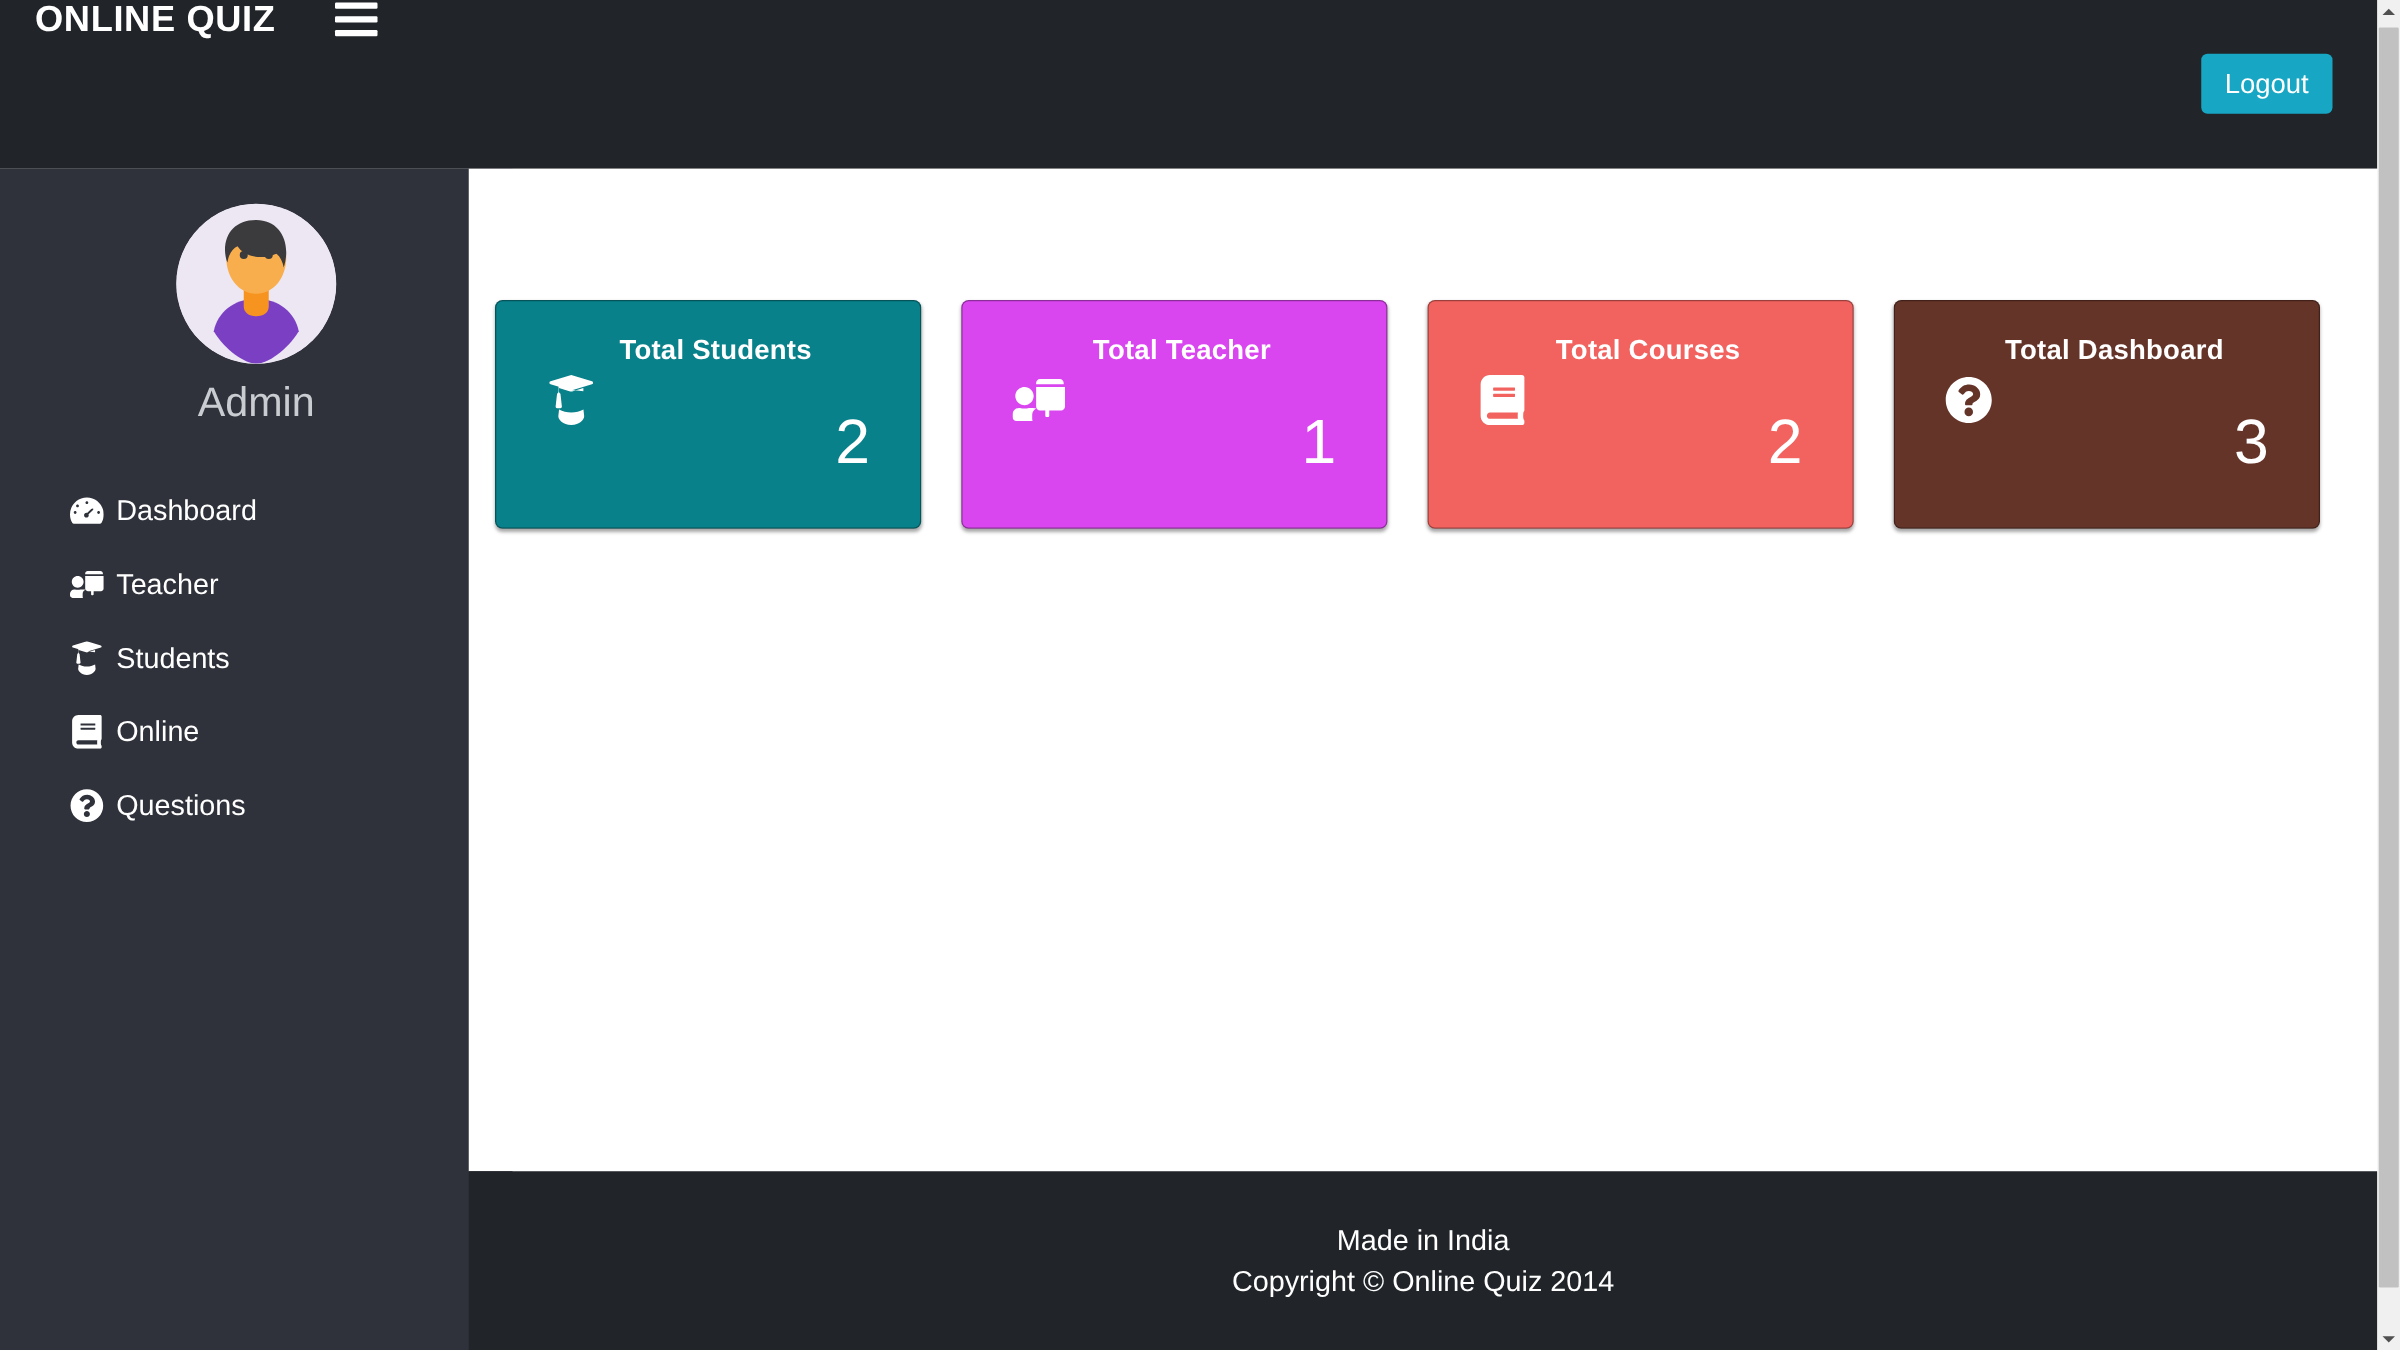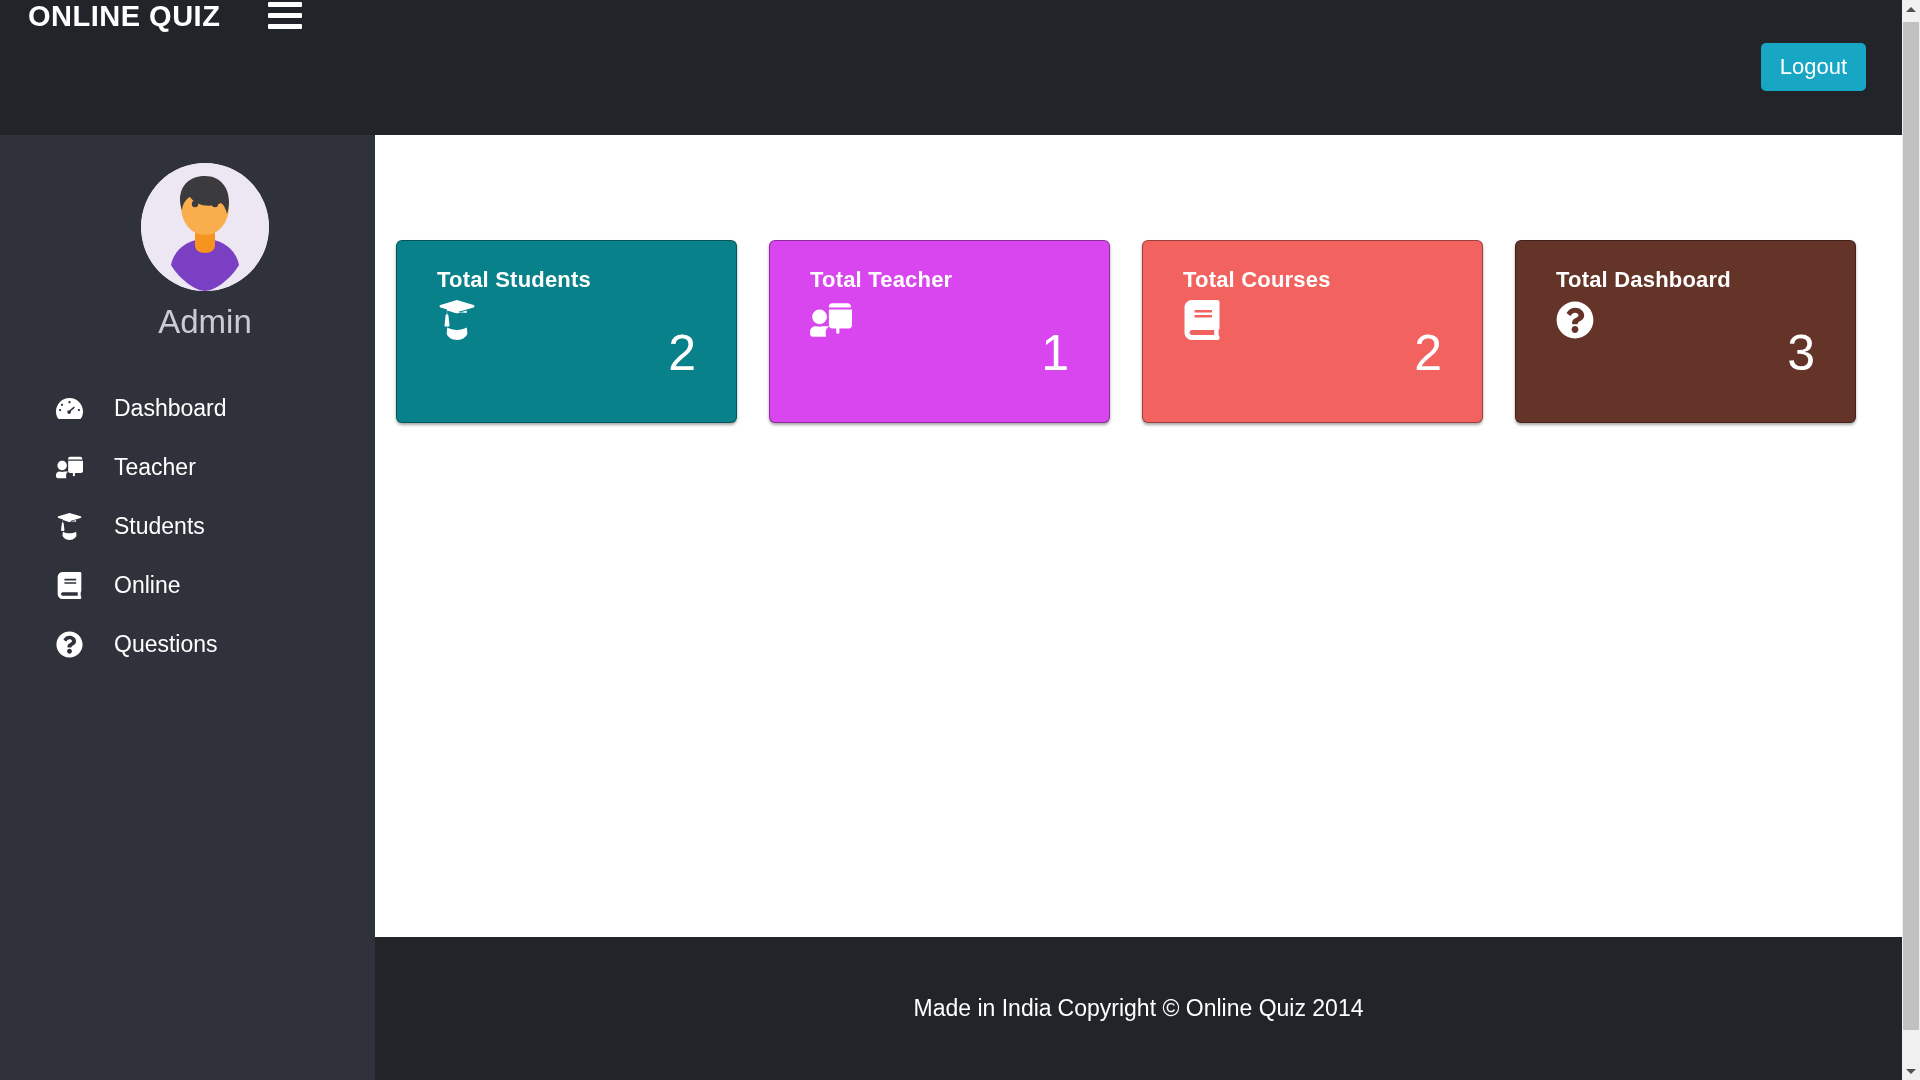--- a/index.html
+++ b/index.html
@@ -110,21 +110,21 @@
 
   .nav-list { list-style: none; }
 
   .nav-item {
     display: flex;
     align-items: flex-end;
     padding: 16px 0 16px 56px;
     color: #ffffff;
     text-decoration: none;
     cursor: pointer;
-    gap: 31px;
+    gap: 10px;
   }
 
   .nav-icon {
     width: 27px;
     height: 27px;
     flex: 0 0 27px;
     display: flex;
     align-items: center;
     justify-content: center;
   }
@@ -142,20 +142,21 @@
     top: 135px; left: 375px;
     width: 1527px;
     height: 802px;
     background: #ffffff;
     padding: 105px 46px 0 21px;
   }
 
   .cards-row {
     display: flex;
     gap: 32px;
+    text-align: center;
   }
 
   .stat-card {
     flex: 1 1 0;
     height: 183px;
     border-radius: 6px;
     border: 1px solid rgba(0,0,0,0.35);
     box-shadow: 0 2px 3px rgba(0,0,0,0.35);
     padding: 26px 28px 0 40px;
     position: relative;
@@ -191,21 +192,21 @@
   
   .footer {
     position: absolute;
     left: 375px;
     top: 937px;
     width: 1527px;
     height: 143px;
     background: #212529;
     color: #ffffff;
     display: flex;
-    flex-direction: row;
+    flex-direction: column;
     align-items: center;
     justify-content: center;
     gap: 6px;
   }
   .footer-line { font-size: 23px; }
 
   
   .scrollbar {
     position: absolute;
     top: 0; left: 1902px;

